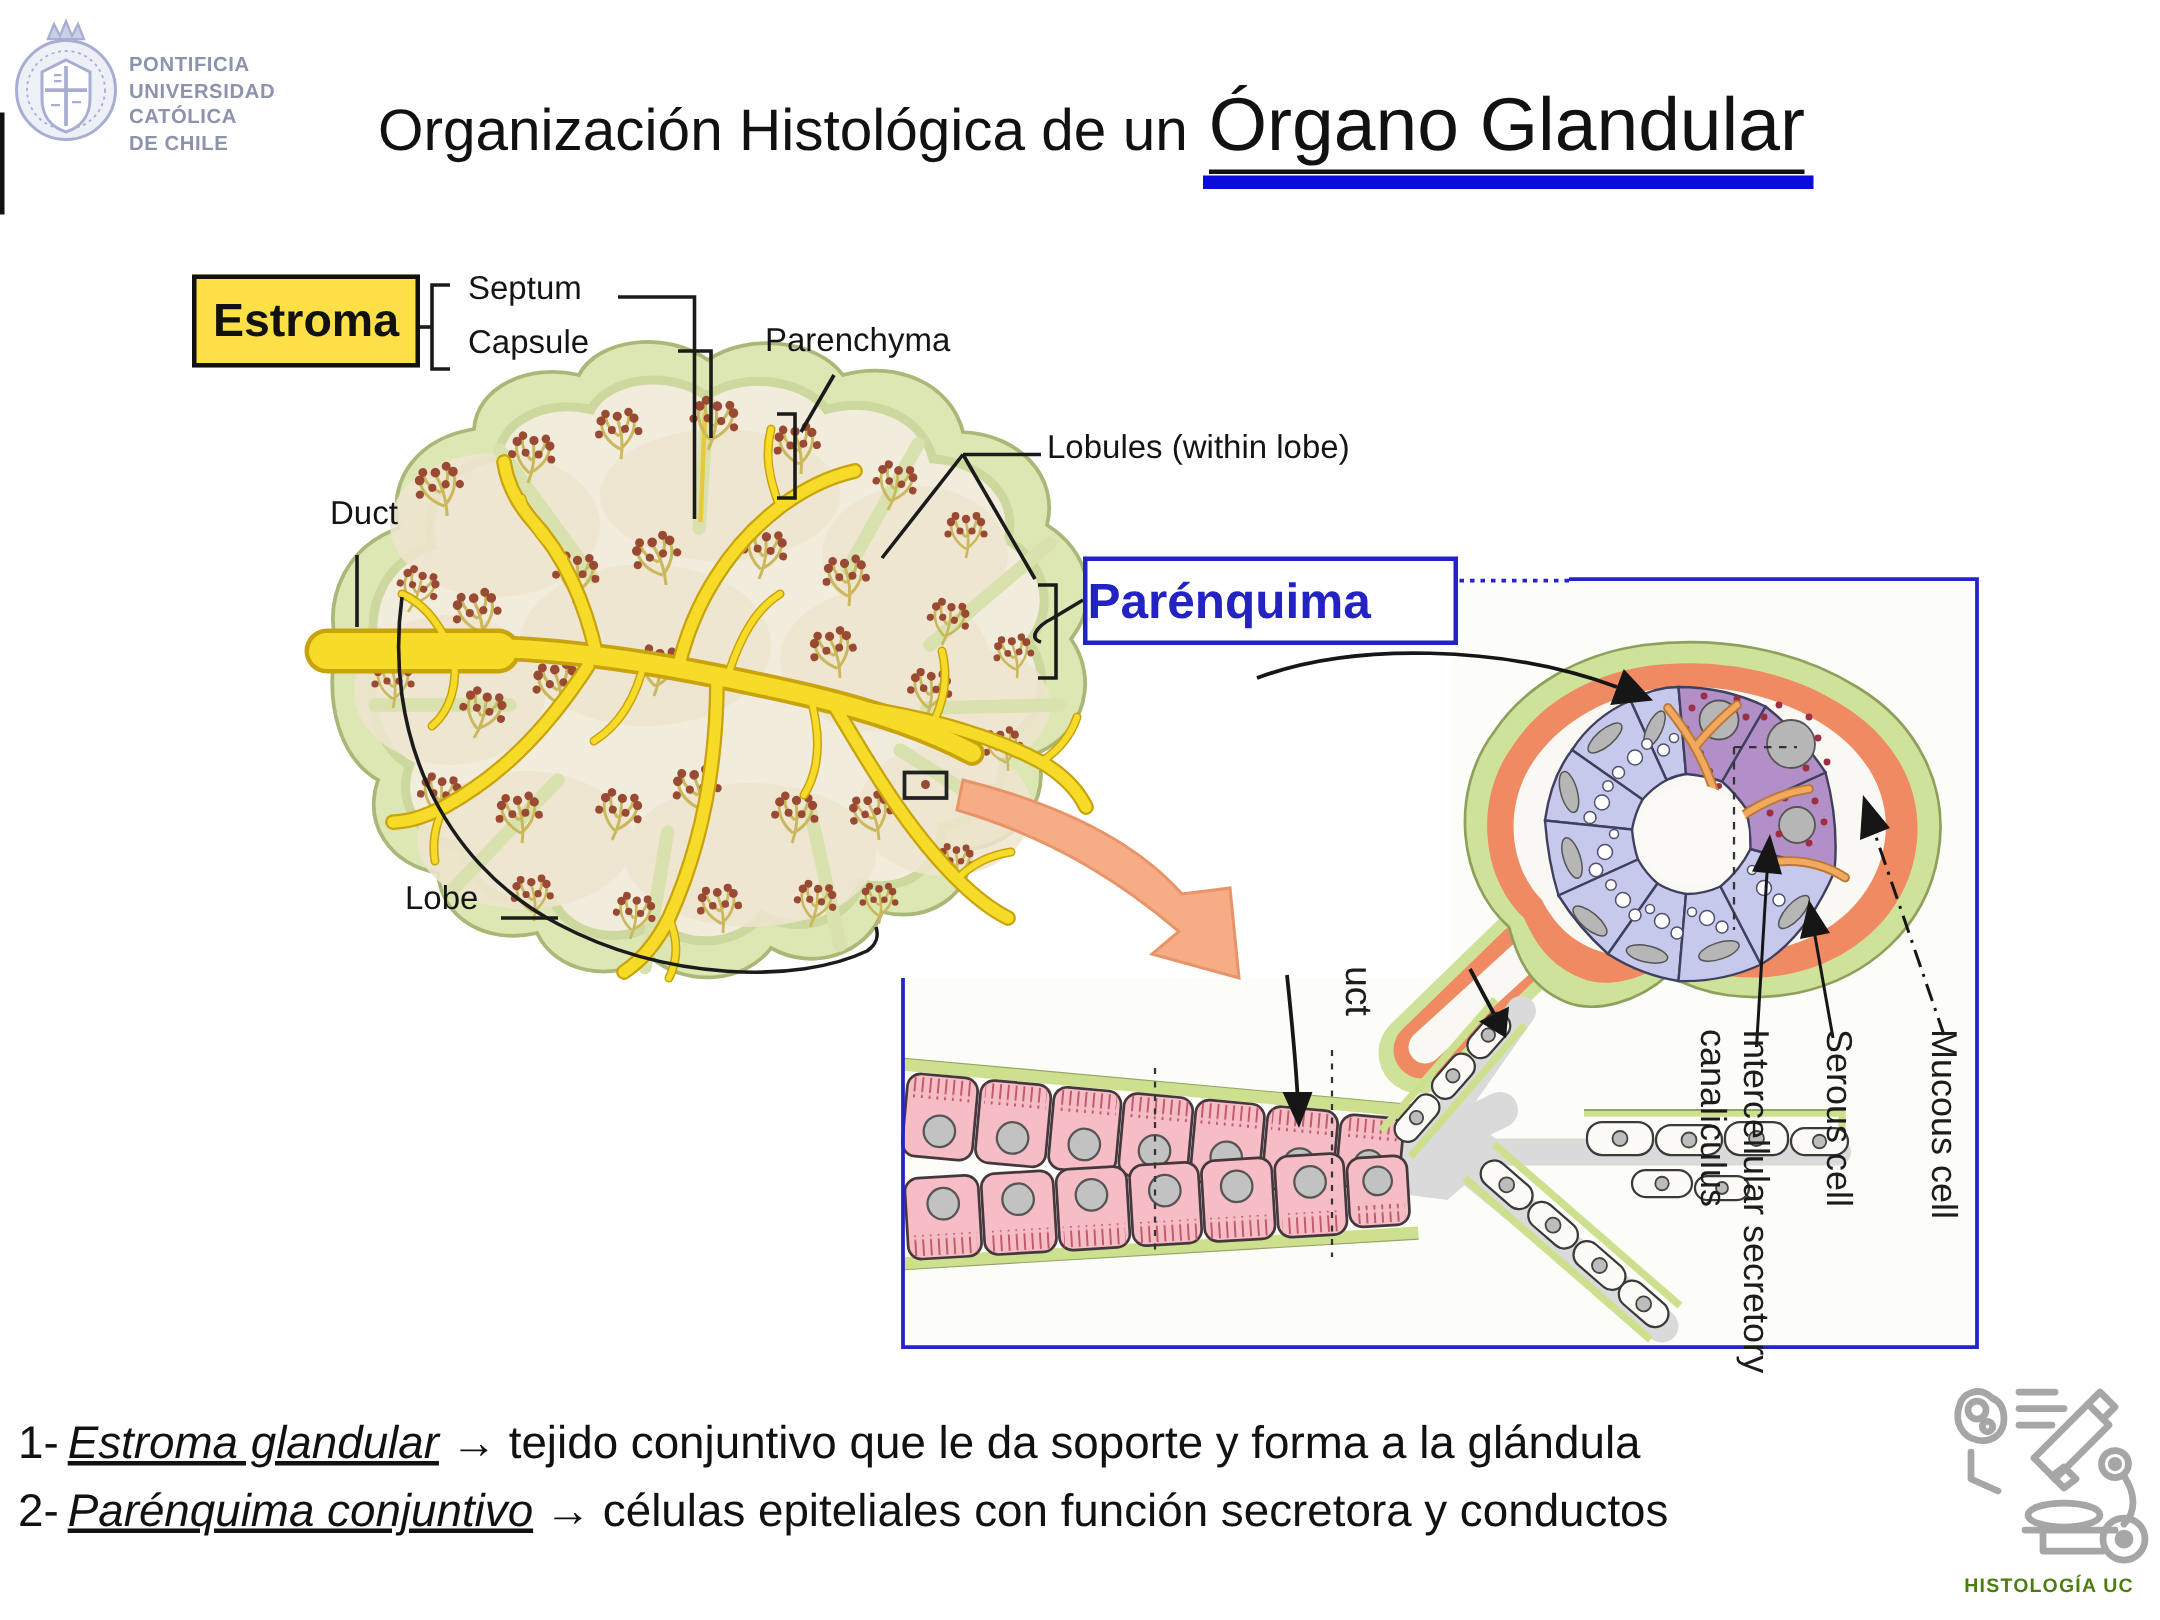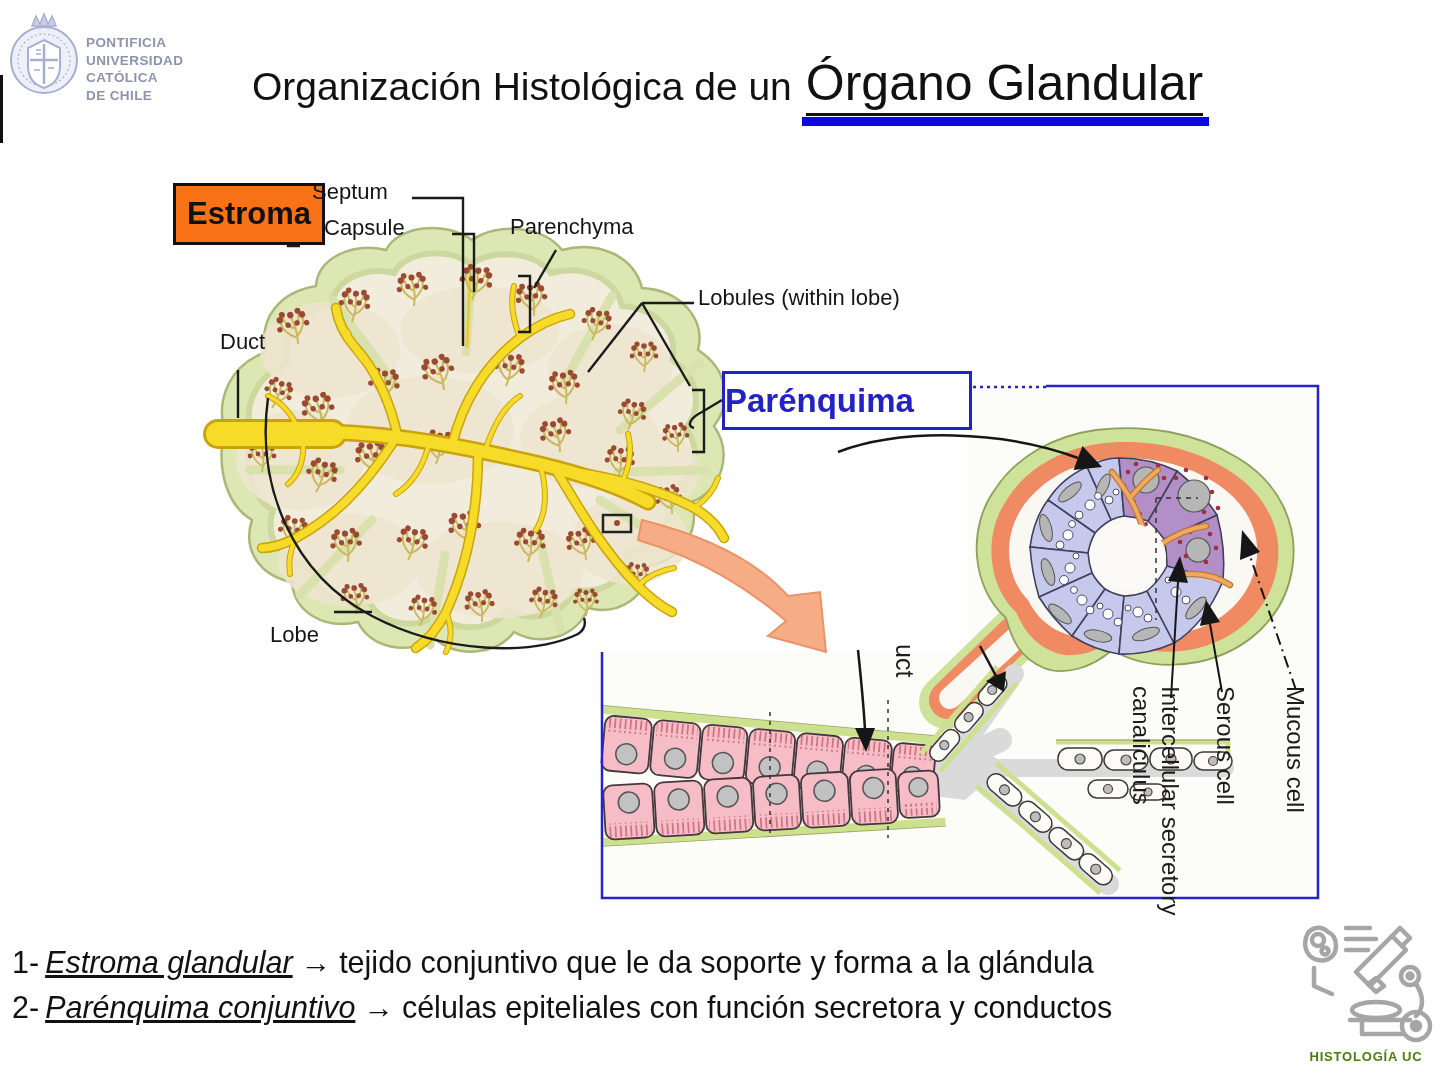--- a/index.html
+++ b/index.html
@@ -9,21 +9,21 @@
   svg{display:block;}
   
   .uni-text{left:86px;top:34px;font-size:13.5px;font-weight:bold;color:#8d93ad;line-height:1.3;letter-spacing:.4px;}
   .title{left:252px;top:14px;display:flex;align-items:baseline;gap:14px;white-space:nowrap;margin-top:40px;}
   .title-prefix{font-size:39px;}
   .title-em{font-size:50px;display:inline-block;position:relative;border-bottom:3px solid #111;padding-bottom:1px;}
   .title-em::after{content:"";position:absolute;left:-4px;right:-6px;bottom:-13px;height:9px;background:#0b0bdb;}
   
   .dlabel{font-size:22px;color:#141414;white-space:nowrap;}
   .estroma-box{left:128px;top:183px;width:146px;height:56px;border:3px solid #111;
-               display:flex;align-items:center;justify-content:center;font-size:31px;font-weight:bold;background:#f97316;margin-left:45px;}
+               display:flex;align-items:center;justify-content:center;font-size:31px;font-weight:bold;background:#fde047;}
   .parenquima-box{left:722px;top:371px;width:244px;height:53px;border:3px solid #2323c4;background:#fff;
                   display:flex;align-items:center;justify-content:flex-start;font-size:33px;font-weight:bold;color:#2323c4;}
   .vlabel{writing-mode:vertical-rl;font-size:24px;color:#1c1c1c;line-height:1.2;white-space:nowrap;}
   .vlabel span{display:block;}
   
   .footnotes{left:12px;top:940px;font-size:30.5px;line-height:45px;white-space:nowrap;}
   .fn-term{font-style:italic;text-decoration:underline;}
   .fn-arrow{font-weight:800;padding:0 8px;}
   .fn-num{padding-right:6px;}
   
@@ -501,25 +501,25 @@
 
   <div class="abs title">
     <span class="title-prefix">Organización Histológica de un</span>
     <span class="title-em">Órgano Glandular</span>
   </div>
 
   <div class="abs estroma-box">
     <span>Estroma</span>
   </div>
   <div class="abs dlabel" style="left:312px;top:179px">Septum</div>
-  <div class="abs dlabel" style="left:324px;top:215px">Capsule</div>
+  <div class="abs dlabel" style="left:312px;top:215px">Capsule</div>
   <div class="abs dlabel" style="left:510px;top:214px">Parenchyma</div>
   <div class="abs dlabel" style="left:698px;top:285px">Lobules (within lobe)</div>
   <div class="abs dlabel" style="left:220px;top:329px">Duct</div>
-  <div class="abs dlabel" style="left:270px;top:622px">Lobe</div>
+  <div class="abs dlabel" style="left:270px;top:586px">Lobe</div>
 
   <div class="abs parenquima-box">
     <span>Parénquima</span>
   </div>
   <div class="abs vlabel" style="left:890px;top:644px;font-size:25px">uct</div>
   <div class="abs vlabel" style="left:1126px;top:686px">
     <span>Intercellular secretory</span>
     <span>canaliculus</span>
   </div>
   <div class="abs vlabel" style="left:1210px;top:686px">Serous cell</div>

